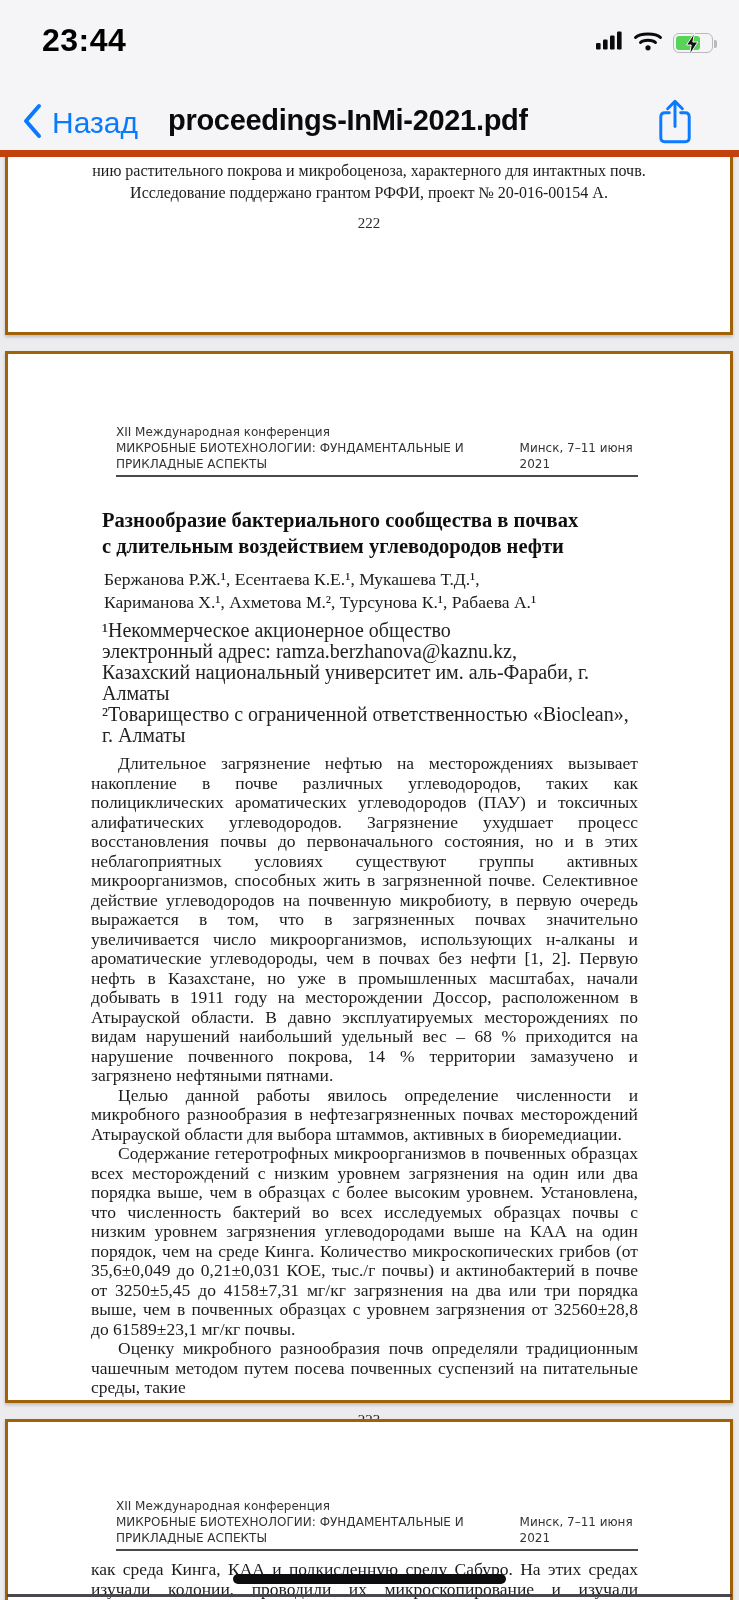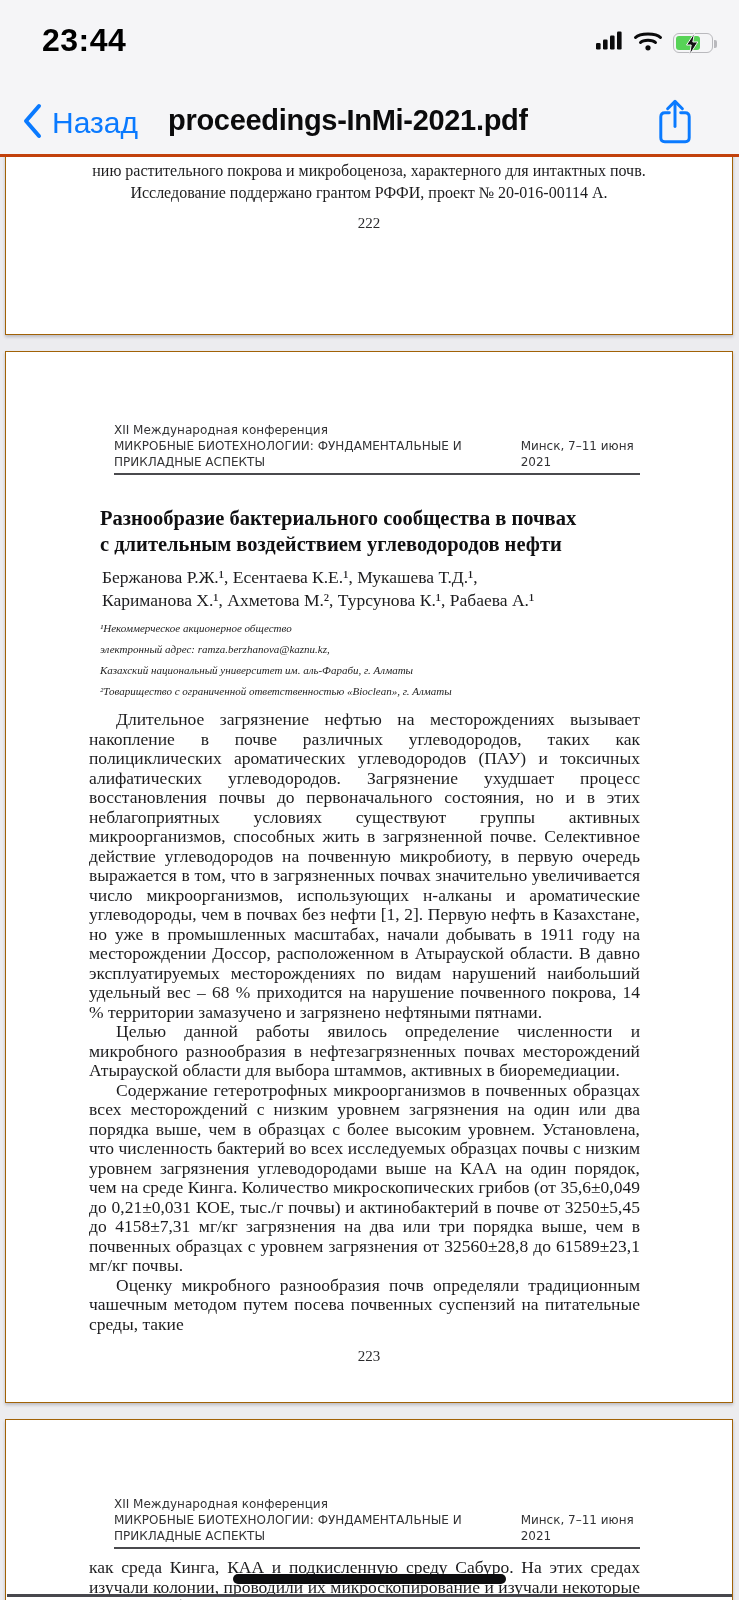--- a/index.html
+++ b/index.html
@@ -18,53 +18,53 @@
     font-size:32px; font-weight:700; color:#000; letter-spacing:0.5px;
   }
   .status-icons { position:absolute; right:26px; top:30px; display:flex; align-items:center; gap:10px; }
   .battery { position:relative; width:40px; height:20px; border:1.5px solid #b9b9bd; border-radius:6px; background:#f5f5f7; }
   .battery-fill { position:absolute; left:2px; top:2px; bottom:2px; width:62%; border-radius:3px; }
   .battery-nub { position:absolute; right:-5px; top:6px; width:3px; height:8px; background:#b9b9bd; border-radius:0 2px 2px 0; }
   .battery svg { position:absolute; left:10px; top:-2px; }
   
   .nav-bar {
     position:absolute; top:88px; left:0; width:739px; height:69px;
-    background:#f5f5f7; border-bottom:3px solid #c2410c;
+    background:#f5f5f7; border-bottom:7px solid #c2410c;
   }
   .back-button { position:absolute; left:22px; top:14px; display:flex; align-items:center; gap:8px; cursor:pointer; }
   .back-label { font-size:30px; color:#0a7aff; }
   .doc-title {
     position:absolute; left:168px; top:16px;
     font-size:29px; font-weight:700; color:#0b0b0c; letter-spacing:-0.3px;
     white-space:nowrap; max-width:470px; overflow:hidden; text-overflow:ellipsis;
   }
   .share-button { position:absolute; right:44px; top:10px; cursor:pointer; }
   
   .pdf-area { position:absolute; top:157px; left:0; width:739px; height:1443px; background:#ececef; overflow:hidden; }
   .page {
     position:absolute; left:5px; width:728px; background:#ffffff;
-    border:1px solid #a16207; box-shadow:0 2px 3px rgba(70,70,85,0.28);
+    border:3px solid #a16207; box-shadow:0 2px 3px rgba(70,70,85,0.28);
     font-family:"Liberation Serif", serif; color:#1c1c1e;
   }
   .page-prev { top:-6px; height:184px; border-top:none; text-align:center; }
   .page-prev .pline { font-size:16px; line-height:22px; }
   .page-prev .pline1 { padding-top:9px; }
   .page-num { text-align:center; font-size:15px; color:#2a2a2c; }
   .page-prev .page-num { margin-top:11px; }
   
   .conf-header { margin:0 92px 0 108px; font-family:"DejaVu Sans", sans-serif; color:#333335; }
   .conf-line1 { font-size:12px; line-height:16px; }
   .conf-line2 { font-size:12px; line-height:16px; display:flex; justify-content:flex-start; }
   .conf-rule { border-bottom:2px solid #4a4a4e; margin-top:3px; }
   
   .page-main { top:194px; height:1052px; }
   .page-main .conf-header { margin-top:70px; }
   .paper-title { margin:30px 90px 0 94px; font-size:20.5px; font-weight:700; line-height:26px; color:#101012; }
   .authors { margin:9px 90px 0 96px; font-size:17.5px; line-height:22.5px; }
-  .affiliations { margin:7px 90px 8px 94px; font-size:11px; font-style:italic; line-height:21px; color:#222; }
+  .affiliations { margin:7px 90px 8px 94px; font-size:20px; line-height:21px; color:#222; }
   .body-text { margin-top:8px; padding:0 92px 0 83px; font-size:17.5px; line-height:19.5px; text-align:justify; }
   .body-text p { text-indent:27px; }
   .page-main .page-num { margin-top:14px; }
   
   .page-next { top:1262px; height:400px; }
   .page-next .conf-header { margin-top:76px; }
   .page-next .body-text { margin-top:9px; }
   .page-next .body-text p { text-indent:0; }
   
   .home-indicator { position:absolute; top:1574px; left:233px; width:273px; height:10px; border-radius:5.5px; background:#0d0d0f; z-index:5; }
@@ -121,21 +121,21 @@
           <polyline points="10.5,9.5 17,3 23.5,9.5" stroke="#0a7aff" stroke-width="2.6" fill="none" stroke-linecap="round" stroke-linejoin="round"></polyline>
         </svg>
       </span>
     </div>
   </div>
 
   <div class="pdf-area">
 
     <div class="page page-prev">
       <div class="pline pline1">нию растительного покрова и микробоценоза, характерного для интактных почв.</div>
-      <div class="pline">Исследование поддержано грантом РФФИ, проект № 20-016-00114 А.</div>
+      <div class="pline">Исследование поддержано грантом РФФИ, проект № 20-016-00154 А.</div>
       <div class="page-num">222</div>
     </div>
 
     <div class="page page-main">
       <div class="conf-header">
         <div class="conf-line1">XII Международная конференция</div>
         <div class="conf-line2">
           <span>МИКРОБНЫЕ БИОТЕХНОЛОГИИ: ФУНДАМЕНТАЛЬНЫЕ И ПРИКЛАДНЫЕ АСПЕКТЫ</span>
           <span>Минск, 7–11 июня 2021</span>
         </div>

